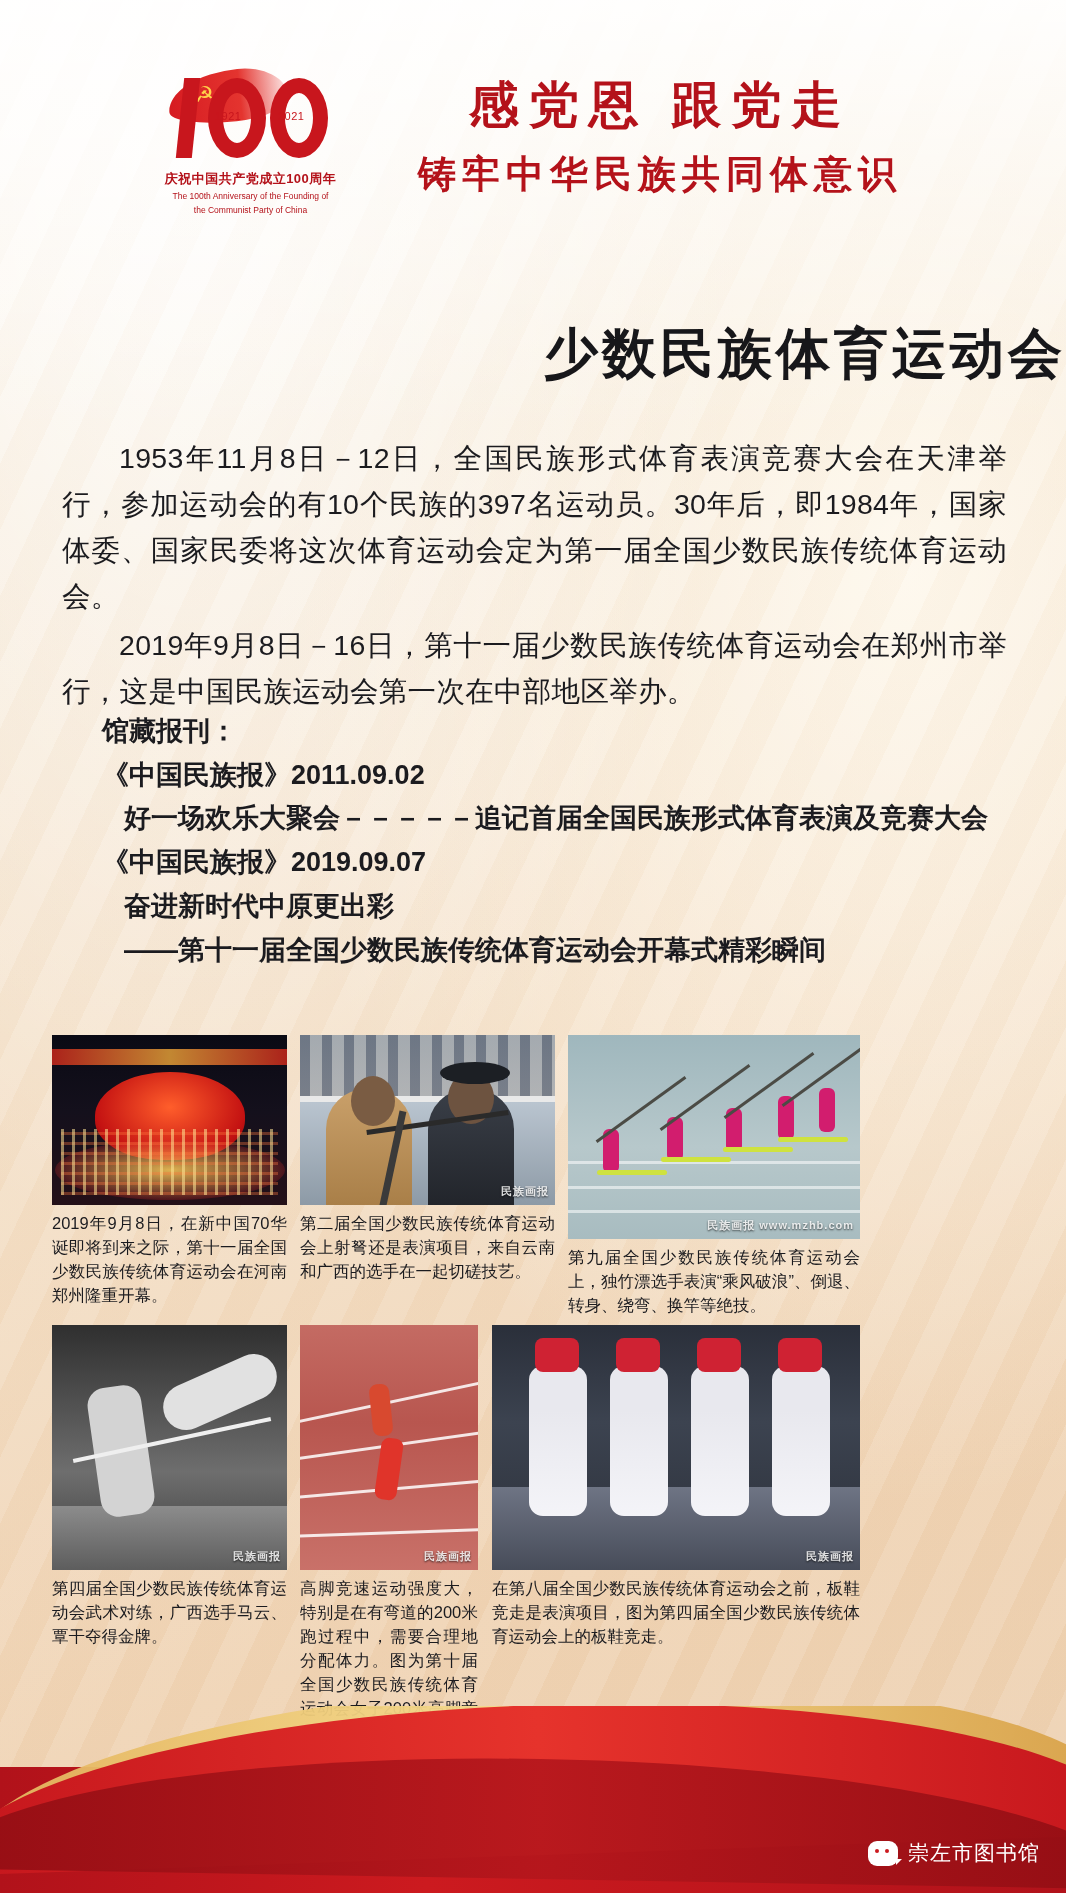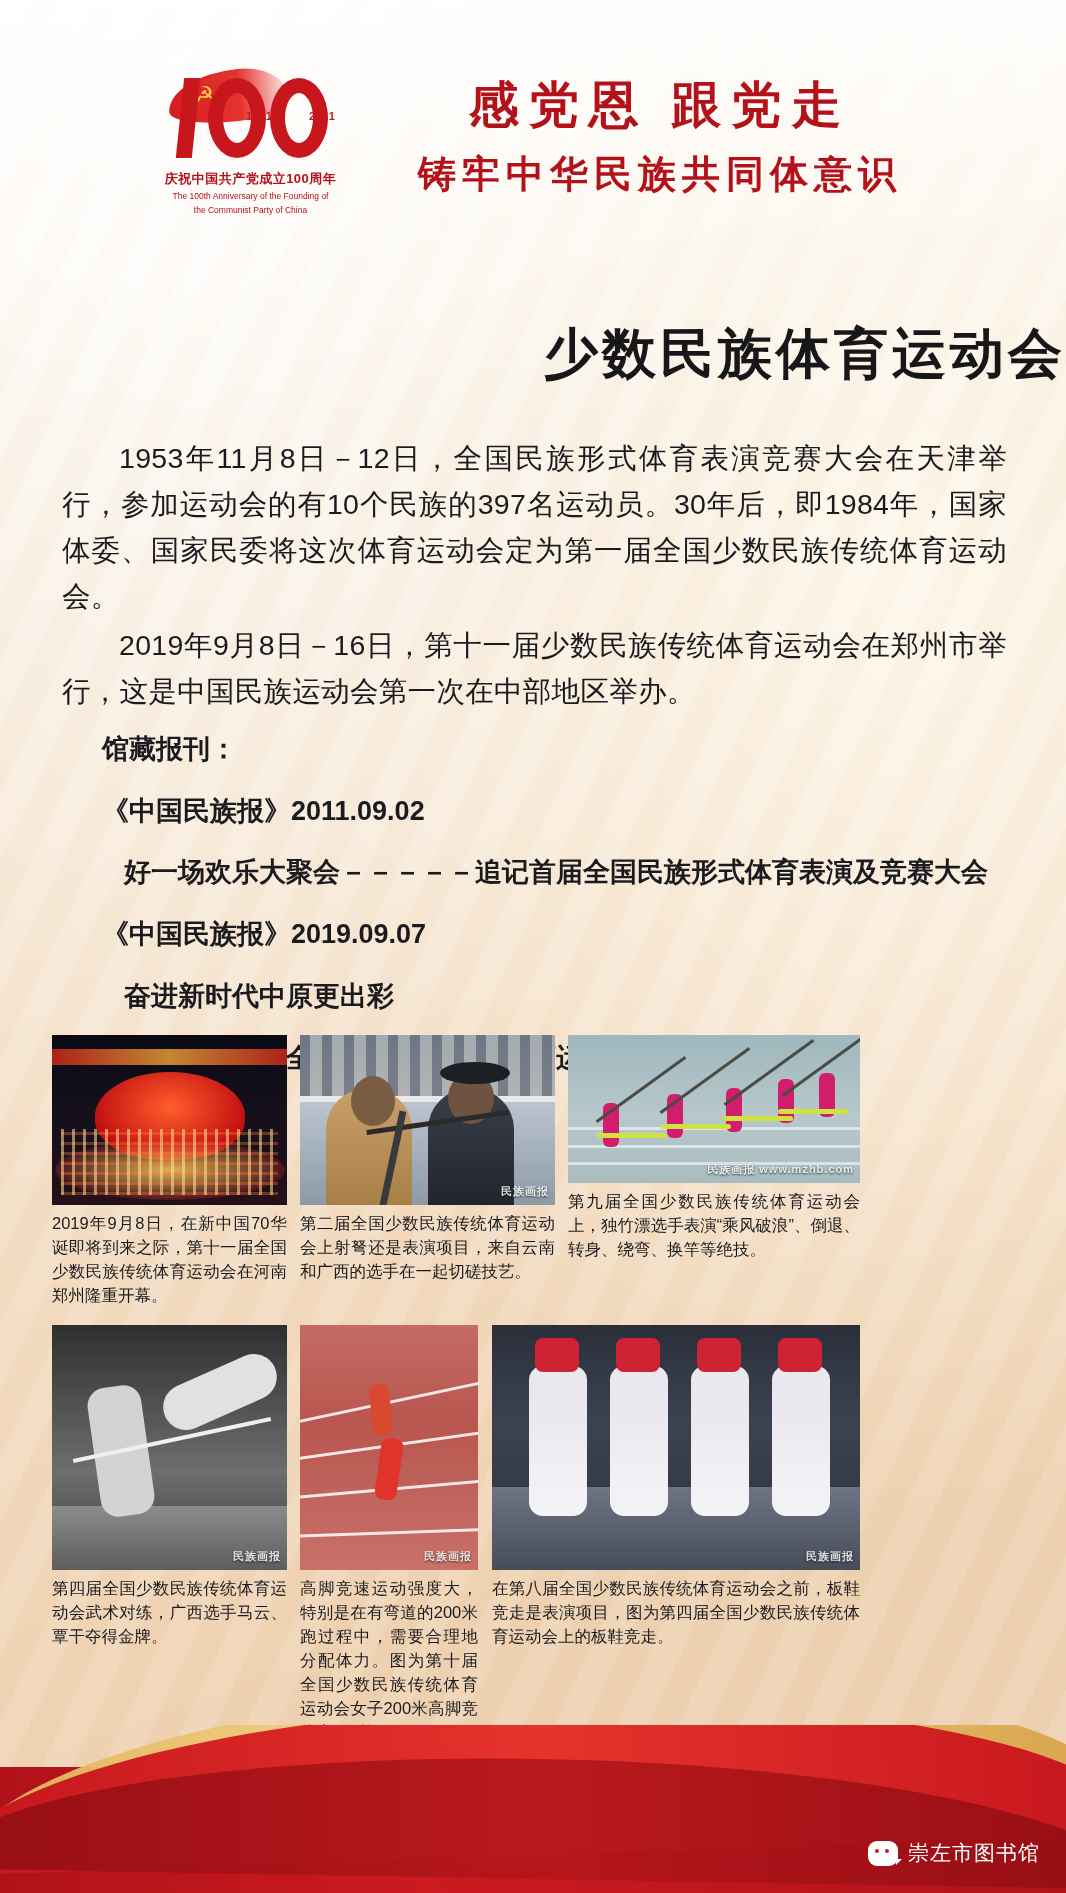--- a/index.html
+++ b/index.html
@@ -33,21 +33,21 @@
   .num-1{
     position:absolute;left:22px;top:8px;width:16px;height:80px;background:#c8161d;
     transform:skewX(-6deg);
   }
   .num-zero{
     position:absolute;top:8px;width:58px;height:80px;border:15px solid #c8161d;border-radius:50%;
     box-sizing:border-box;
   }
   .z1{left:50px;} .z2{left:112px;}
   .yr{
-    position:absolute;top:40px;font-size:11px;color:#c8161d;font-weight:bold;letter-spacing:.5px;margin-left:31px;
+    position:absolute;top:40px;font-size:11px;color:#c8161d;font-weight:normal;letter-spacing:.5px;
   }
   .yr1{left:57px;} .yr2{left:120px;}
   .flagwave{
     position:absolute;left:10px;top:0px;width:120px;height:52px;
     background:linear-gradient(90deg,#d61b21,#e4342f 60%,rgba(228,52,47,.1));
     border-radius:60% 40% 45% 55%/70% 60% 40% 30%;
     transform:rotate(-6deg);
   }
   .hammer{
     position:absolute;left:26px;top:12px;width:40px;height:26px;color:#ffd24a;font-size:22px;line-height:26px;
@@ -76,21 +76,21 @@
   .body{
     position:absolute;left:62px;top:435px;width:945px;
     font-size:28.5px;line-height:1.62;color:#1b1b1f;
     letter-spacing:.3px;text-align:justify;
   }
   .body p{margin:0 0 2px 0;text-indent:2em;}
   .holding{
     position:absolute;left:62px;top:710px;width:945px;
     font-size:27px;line-height:1.62;color:#1b1b1f;font-weight:bold;
   }
-  .holding .l{display:block;margin-top:18px;}
+  .holding .l{display:block;}
   .ind1{padding-left:40px;}
   .ind2{padding-left:62px;}
   
   .grid{position:absolute;left:0;top:1035px;width:100%;}
   .cell{position:absolute;}
   .ph{position:relative;overflow:hidden;background:#2b2b2b;}
   .cap{
     font-size:16.5px;line-height:1.45;color:#1b1b1f;margin-top:7px;text-align:justify;
   }
   .wm{
@@ -137,21 +137,21 @@
   .p5{background:linear-gradient(180deg,#c46b63 0%,#b8564f 40%,#c97169 100%);}
   .p5 .lane{position:absolute;left:-10%;width:130%;height:3px;background:rgba(255,255,255,.85);}
   .p5 .runner{position:absolute;left:44%;top:46%;width:22px;height:62px;background:#e0342a;border-radius:8px;transform:rotate(8deg);}
   .p5 .runner2{position:absolute;left:40%;top:24%;width:20px;height:52px;background:#d8492f;border-radius:8px;transform:rotate(-6deg);}
   
   .p6{background:linear-gradient(180deg,#2a2f3a 0%,#3c4350 40%,#2b2f38 100%);}
   .p6 .fl{position:absolute;left:0;bottom:0;width:100%;height:34%;background:linear-gradient(180deg,#6e7484,#474c59);}
   .p6 .r{position:absolute;bottom:22%;width:58px;height:150px;background:linear-gradient(180deg,#e8e8ee 30%,#f4f4f8);border-radius:14px;}
   .p6 .r:before{content:"";position:absolute;left:6px;top:-28px;width:44px;height:34px;background:#cf2233;border-radius:8px;}
   
-  .footer{position:absolute;left:0;bottom:0;width:100%;height:168px;overflow:hidden;}
+  .footer{position:absolute;left:0;bottom:0;width:100%;height:187px;overflow:hidden;}
   .f-red{
     position:absolute;left:0;bottom:0;width:100%;height:126px;
     background:linear-gradient(90deg,#b1121a 0%,#cc1a1f 40%,#b1121a 100%);
   }
   .f-wave1{
     position:absolute;left:-40px;bottom:58px;width:1160px;height:150px;
     background:linear-gradient(90deg,#e3b25a,#f4d98b 45%,#d79f45);
     border-radius:50% 50% 0 0 / 100% 100% 0 0;transform:rotate(-3deg);opacity:.95;
   }
   .f-wave2{
@@ -243,21 +243,21 @@
         <div class="head2"></div>
         <div class="hat"></div>
         <div class="bow"></div>
         <div class="bow2"></div>
         <div class="wm">民族画报</div>
       </div>
       <div class="cap">第二届全国少数民族传统体育运动会上射弩还是表演项目，来自云南和广西的选手在一起切磋技艺。</div>
     </div>
 
     <div class="cell" style="left:568px;top:0;width:292px;">
-      <div class="ph p3" style="width:292px;height:148px;text-align:right;">
+      <div class="ph p3" style="width:292px;height:204px;text-align:right;">
         <div class="wv" style="top:62%"></div>
         <div class="wv" style="top:74%"></div>
         <div class="wv" style="top:86%"></div>
         <div class="athlete" style="left:12%;top:46%"></div>
         <div class="athlete" style="left:34%;top:40%"></div>
         <div class="athlete" style="left:54%;top:36%"></div>
         <div class="athlete" style="left:72%;top:30%"></div>
         <div class="athlete" style="left:86%;top:26%"></div>
         <div class="pole" style="left:6%;top:36%"></div>
         <div class="pole" style="left:28%;top:30%"></div>

